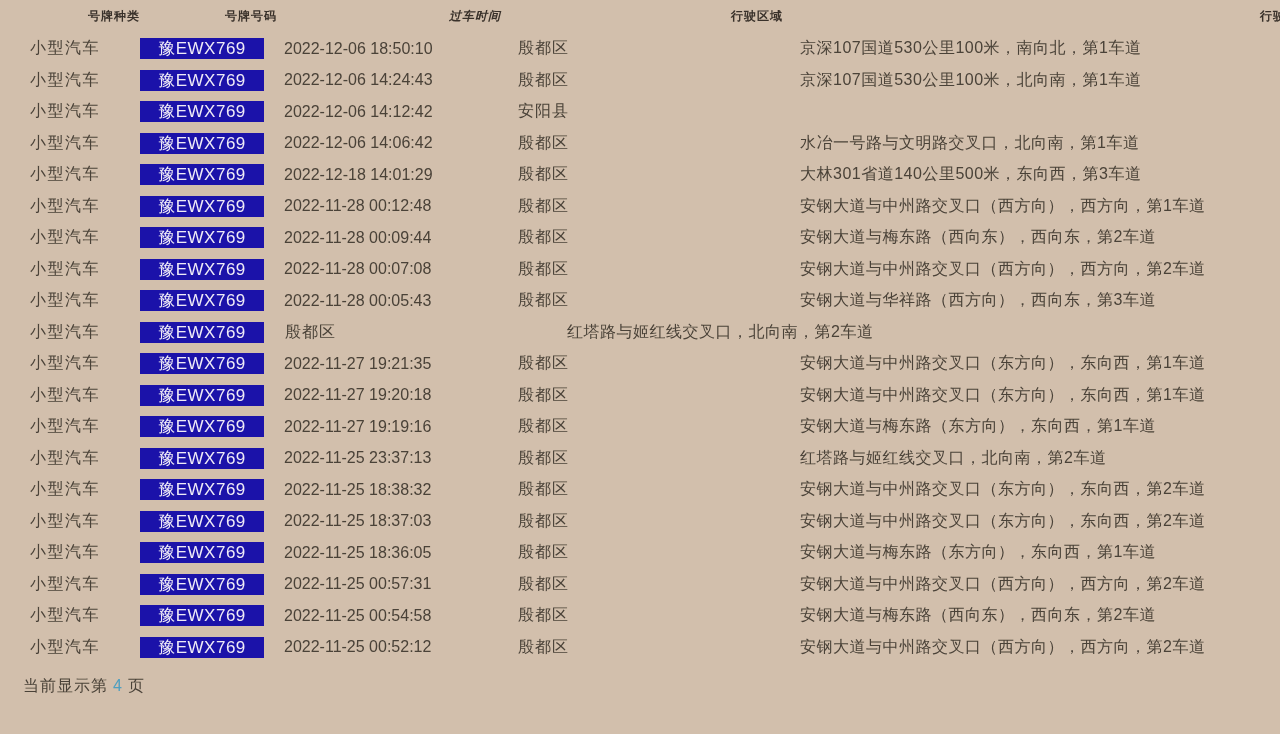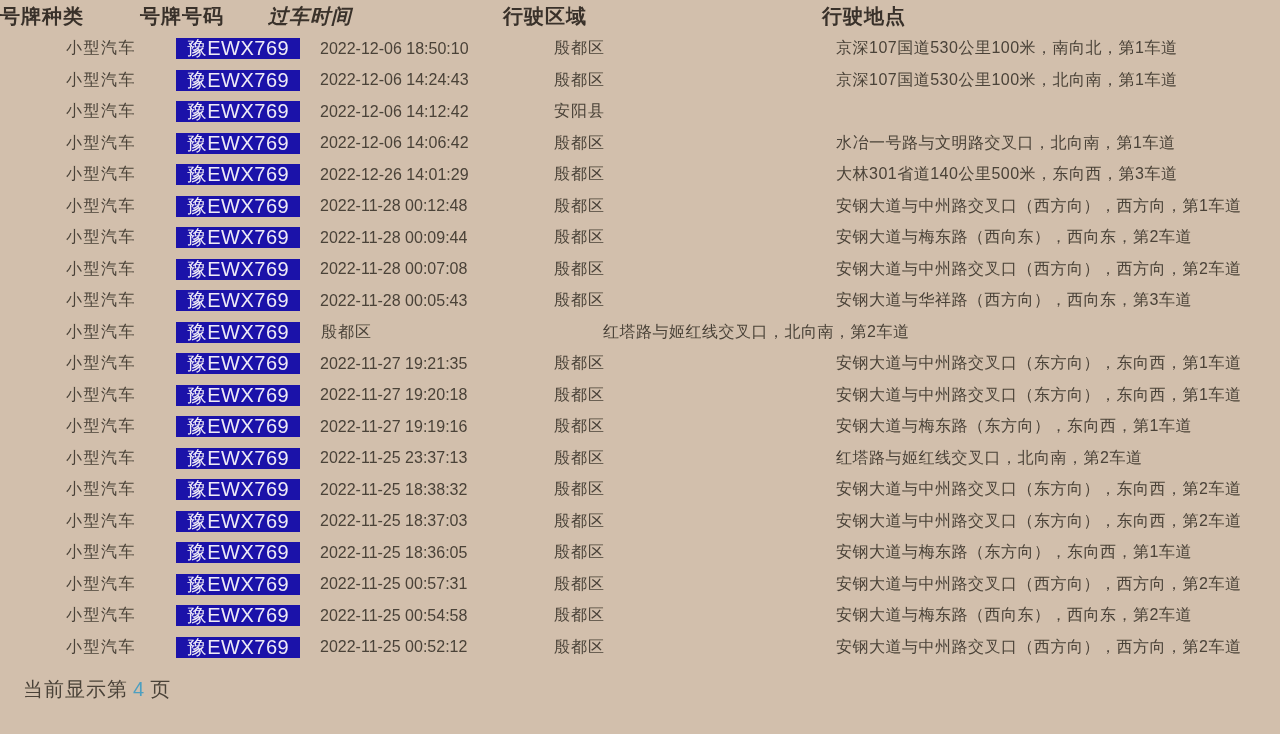--- a/index.html
+++ b/index.html
@@ -12,52 +12,52 @@
   }
   html,body{margin:0;padding:0;}
   body{
     width:1280px;height:734px;overflow:hidden;
     background:var(--background);
     font-family:"Liberation Sans","DejaVu Sans",sans-serif;
   }
   .page{position:relative;width:1280px;height:734px;}
   .header-row{display:flex;height:33px;align-items:center;}
   .hcell{
-    font-weight:bold;font-size:20px;color:var(--header_text);
-    text-align:left;position:relative;letter-spacing:1px;
+    font-weight:bold;font-size:12px;color:var(--header_text);
+    text-align:right;position:relative;letter-spacing:1px;
     box-sizing:border-box;
   }
   .w1{width:140px;}
   .w2{width:137px;}
   .w3{width:233px;}
   .w4{width:280px;}
   .w5{flex:1;}
   .h3{left:-9px;font-style:italic;}
   .h4{left:-7px;}
   .h5{left:32px;}
   .rows{display:block;}
   .row{
     display:flex;height:31.5px;align-items:center;
-    font-size:16px;color:var(--text);margin-left:36px;
+    font-size:16px;color:var(--text);
   }
   .c1{width:140px;padding-left:30px;box-sizing:border-box;letter-spacing:1.5px;white-space:nowrap;}
   .c2{width:137px;box-sizing:border-box;display:flex;align-items:center;}
   .badge{
     display:flex;align-items:center;justify-content:center;
     width:124px;height:21px;
     background:var(--badge_blue);color:var(--badge_text);
-    font-size:20px;letter-spacing:0.5px;white-space:nowrap;
+    font-size:17px;letter-spacing:0.5px;white-space:nowrap;
     cursor:pointer;
   }
   .c3{width:233px;padding-left:7px;box-sizing:border-box;white-space:nowrap;}
   .c4{width:280px;padding-left:8px;box-sizing:border-box;letter-spacing:1px;white-space:nowrap;}
   .c5{flex:1;padding-left:10px;box-sizing:border-box;letter-spacing:0.5px;white-space:nowrap;}
   .footer{
     position:absolute;left:23px;top:676px;
-    font-size:20px;color:var(--text);letter-spacing:1px;
+    font-size:16px;color:var(--text);letter-spacing:1px;
   }
   .page-num{color:var(--page_number_blue);margin:0 5px;}
 </style>
 </head>
 <body>
 
 <div class="page">
 
   <div class="header-row">
     <div class="hcell w1 h1">号牌种类</div>
@@ -105,21 +105,21 @@
       <div class="c3">2022-12-06 14:06:42</div>
       <div class="c4">殷都区</div>
       <div class="c5">水冶一号路与文明路交叉口，北向南，第1车道</div>
     </div>
 
     <div class="row">
       <div class="c1">小型汽车</div>
       <div class="c2">
         <span class="badge">豫EWX769</span>
       </div>
-      <div class="c3">2022-12-26 14:01:29</div>
+      <div class="c3">2022-12-18 14:01:29</div>
       <div class="c4">殷都区</div>
       <div class="c5">大林301省道140公里500米，东向西，第3车道</div>
     </div>
 
     <div class="row">
       <div class="c1">小型汽车</div>
       <div class="c2">
         <span class="badge">豫EWX769</span>
       </div>
       <div class="c3">2022-11-28 00:12:48</div>

